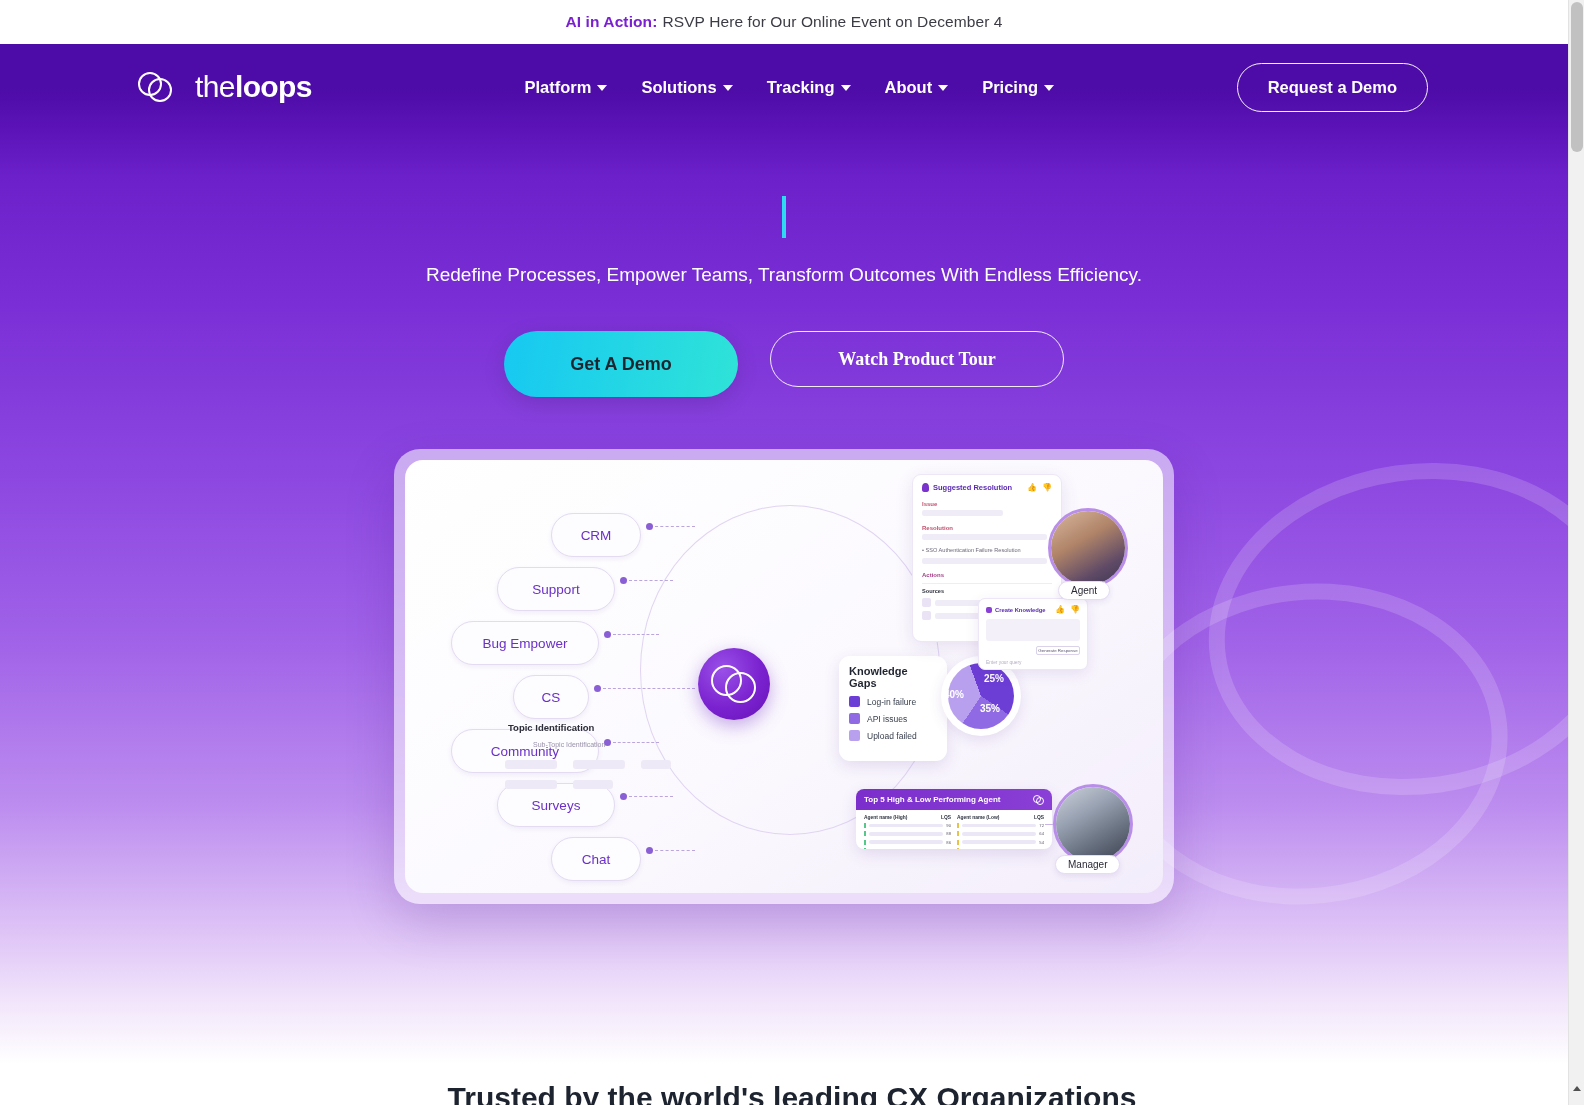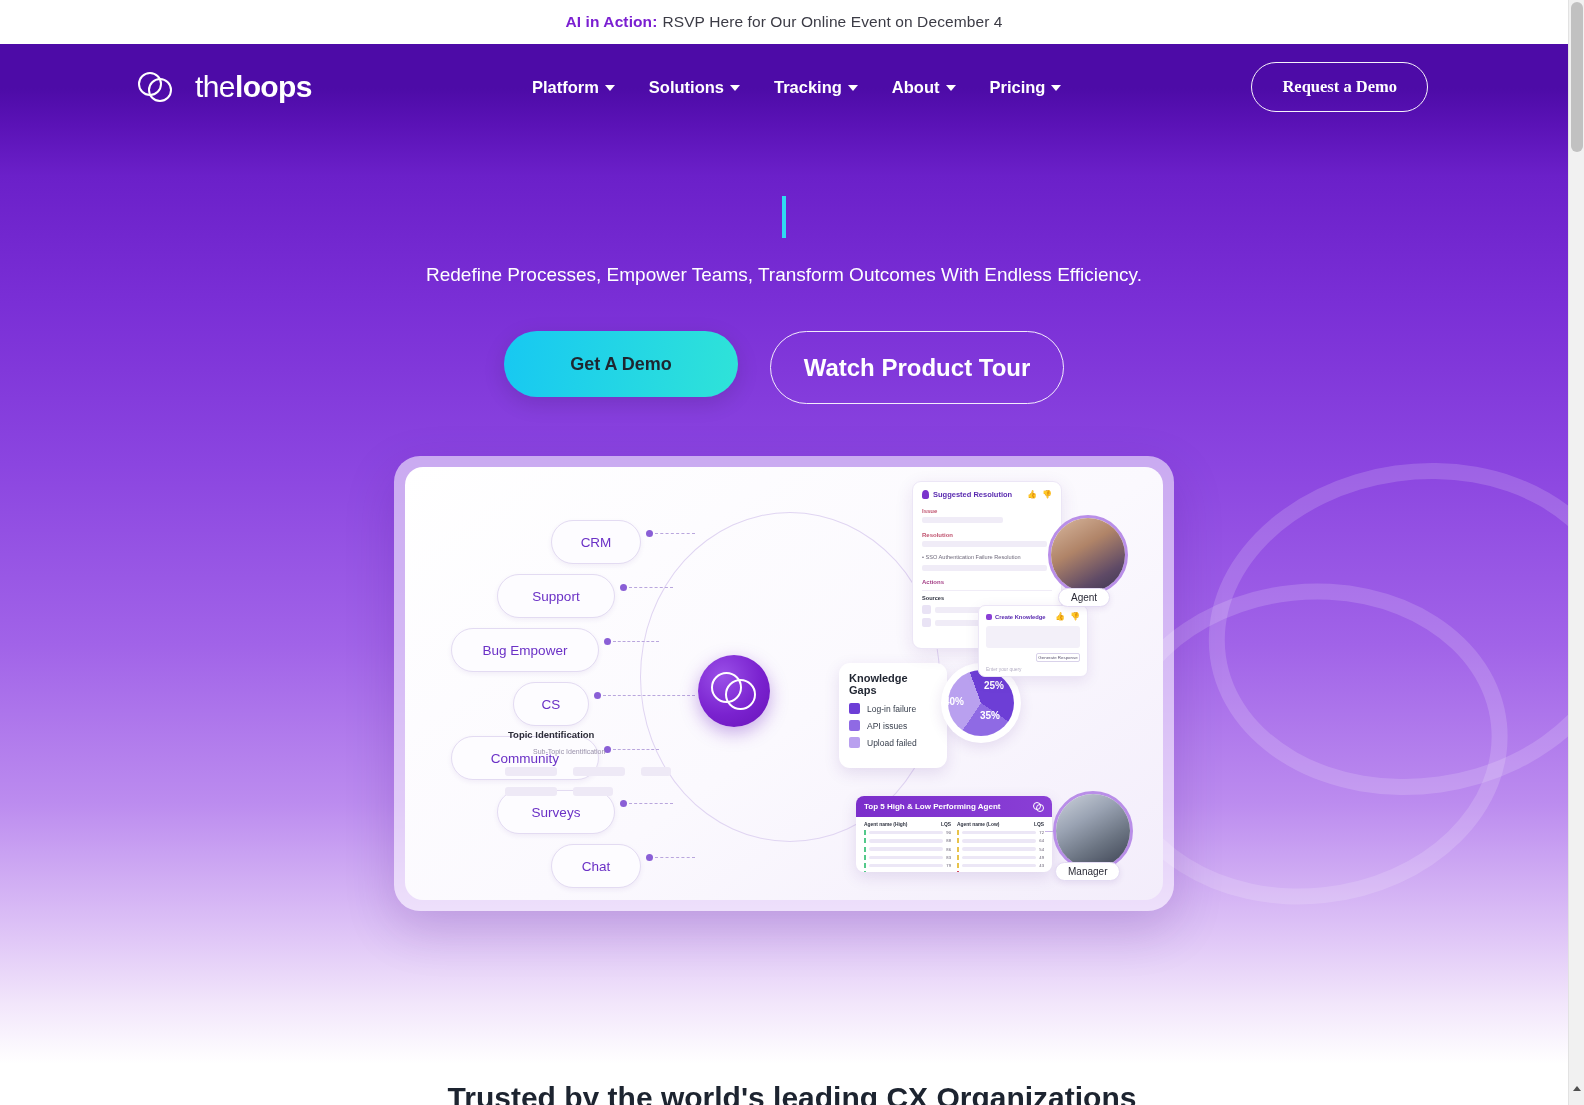--- a/index.html
+++ b/index.html
@@ -100,21 +100,21 @@
     margin-top: 2px;
   }
   .demo-btn {
     border: 1.5px solid rgba(255,255,255,0.95);
     color: #ffffff;
     background: transparent;
     border-radius: 40px;
     padding: 14px 30px;
     font-size: 16.5px;
     font-weight: 600;
-    font-family: Liberation Serif, serif;
+    font-family: Liberation Sans, sans-serif;
     cursor: pointer;
     white-space: nowrap;
   }
 
   
   .hero-copy { position: relative; z-index: 4; text-align: center; padding-top: 48px; }
   .headline {
     color: #ffffff;
     font-size: 50px;
     font-weight: 800;
@@ -152,24 +152,24 @@
     font-family: inherit;
     cursor: pointer;
     box-shadow: 0 6px 22px rgba(0,0,0,0.13);
   }
   .btn-ghost {
     background: transparent;
     color: #ffffff;
     border: 1.5px solid rgba(255,255,255,0.9);
     border-radius: 40px;
     width: 294px;
-    height: 73px;
-    font-size: 24px;
+    height: 56px;
+    font-size: 18px;
     font-weight: 700;
-    font-family: Liberation Sans, sans-serif;
+    font-family: Liberation Serif, serif;
     cursor: pointer;
   }
 
   
   .shot-frame {
     position: relative;
     z-index: 4;
     width: 780px;
     height: 455px;
     margin: 52px auto 0;
@@ -311,21 +311,21 @@
     border: 1px solid #d9d2ea; border-radius: 2px;
     font-size: 4.4px; color: #5b5570;
     display: flex; align-items: center; justify-content: center;
     cursor: pointer;
   }
   .ck-foot { margin-top: 5px; font-size: 4.8px; color: #b4aec4; }
 
   
   .tbl-card {
     position: absolute; left: 451px; top: 329px;
-    width: 196px; height: 76px;
+    width: 196px; height: 60px;
     background: #ffffff; border-radius: 8px;
     box-shadow: 0 5px 16px rgba(80,30,140,0.13);
     overflow: hidden;
   }
   .tbl-head {
     background: linear-gradient(90deg, #7b2ecb 0%, #8a3fd6 100%);
     color: #fff; font-size: 8px; font-weight: 700;
     padding: 5px 8px;
     display: flex; align-items: center; justify-content: space-between;
   }

